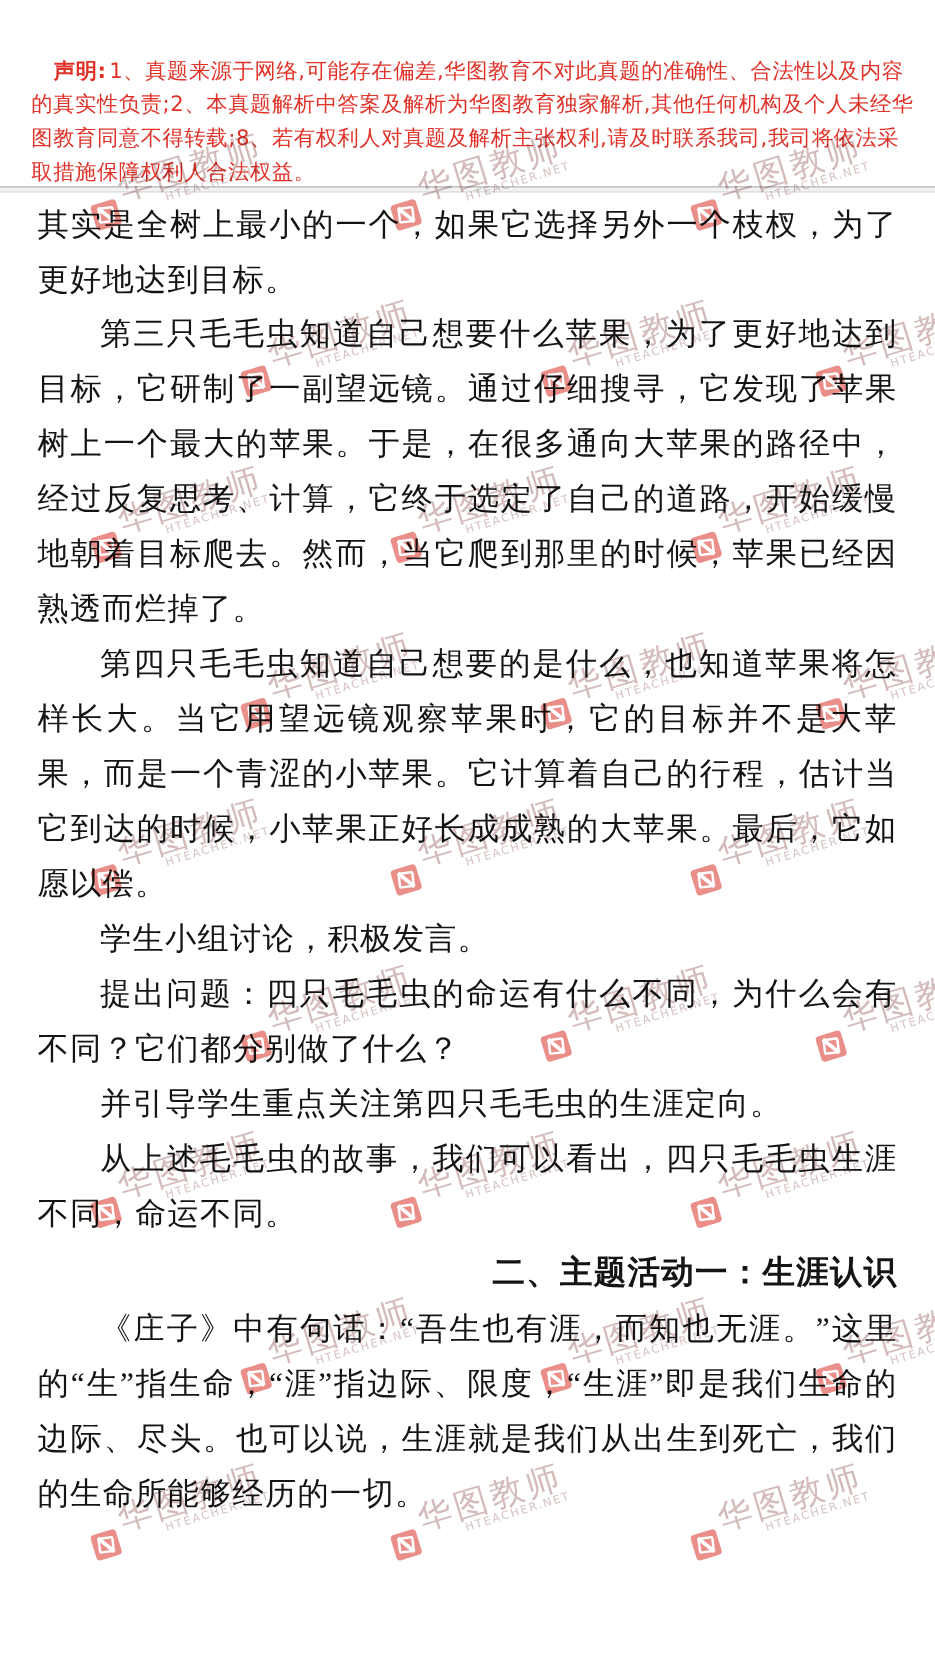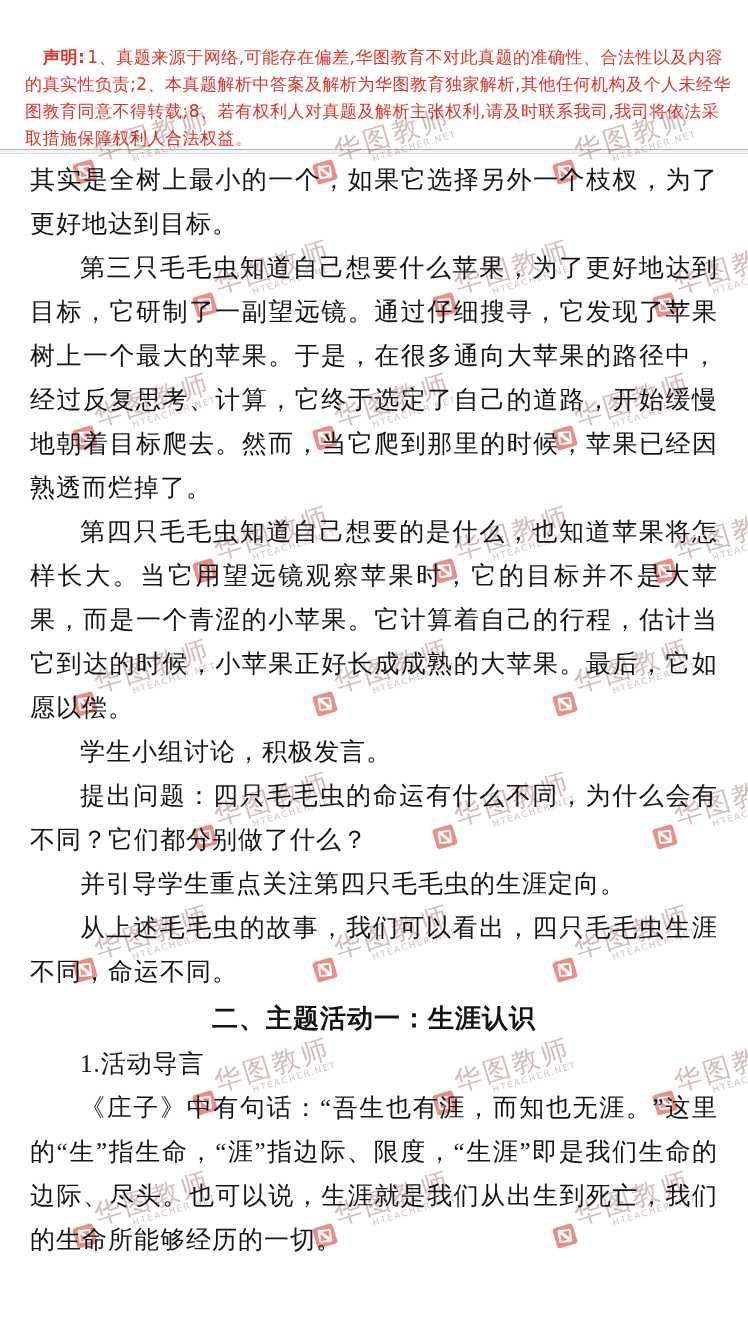--- a/index.html
+++ b/index.html
@@ -32,21 +32,21 @@
     font-size:25px;line-height:44px;
     color:#141414;
     font-weight:500;
     text-align:justify;
     letter-spacing:1px;
   }
   .doc p{margin:0;}
   .doc p.indent{text-indent:2em;font-family:Liberation Serif, serif;}
   .doc p.heading{
     font-weight:bold;font-size:26px;margin:2px 0;
-    text-align:center;
+    text-align:right;
   }
   
   .wm{
     position:absolute;
     display:flex;align-items:flex-start;
     transform:rotate(-17deg);
     transform-origin:left bottom;
     pointer-events:none;
     mix-blend-mode:multiply;
     z-index:5;
@@ -101,21 +101,20 @@
 
 <div class="doc">
   <p>其实是全树上最小的一个，如果它选择另外一个枝杈，为了更好地达到目标。</p>
   <p class="indent">第三只毛毛虫知道自己想要什么苹果，为了更好地达到目标，它研制了一副望远镜。通过仔细搜寻，它发现了苹果树上一个最大的苹果。于是，在很多通向大苹果的路径中，经过反复思考、计算，它终于选定了自己的道路，开始缓慢地朝着目标爬去。然而，当它爬到那里的时候，苹果已经因熟透而烂掉了。</p>
   <p class="indent">第四只毛毛虫知道自己想要的是什么，也知道苹果将怎样长大。当它用望远镜观察苹果时，它的目标并不是大苹果，而是一个青涩的小苹果。它计算着自己的行程，估计当它到达的时候，小苹果正好长成成熟的大苹果。最后，它如愿以偿。</p>
   <p class="indent">学生小组讨论，积极发言。</p>
   <p class="indent">提出问题：四只毛毛虫的命运有什么不同，为什么会有不同？它们都分别做了什么？</p>
   <p class="indent">并引导学生重点关注第四只毛毛虫的生涯定向。</p>
   <p class="indent">从上述毛毛虫的故事，我们可以看出，四只毛毛虫生涯不同，命运不同。</p>
   <p class="heading">二、主题活动一：生涯认识</p>
-  <p class="indent">1.活动导言</p>
   <p class="indent">《庄子》中有句话：“吾生也有涯，而知也无涯。”这里的“生”指生命，“涯”指边际、限度，“生涯”即是我们生命的边际、尽头。也可以说，生涯就是我们从出生到死亡，我们的生命所能够经历的一切。</p>
 </div>
 
 <div class="wm" style="left: 78px; top: 140px;">
     <span class="wm-logo"></span>
     <span class="wm-text">
       <span class="wm-brand">华图教师</span>
       <span class="wm-domain">HTEACHER.NET</span>
     </span>
   </div>

